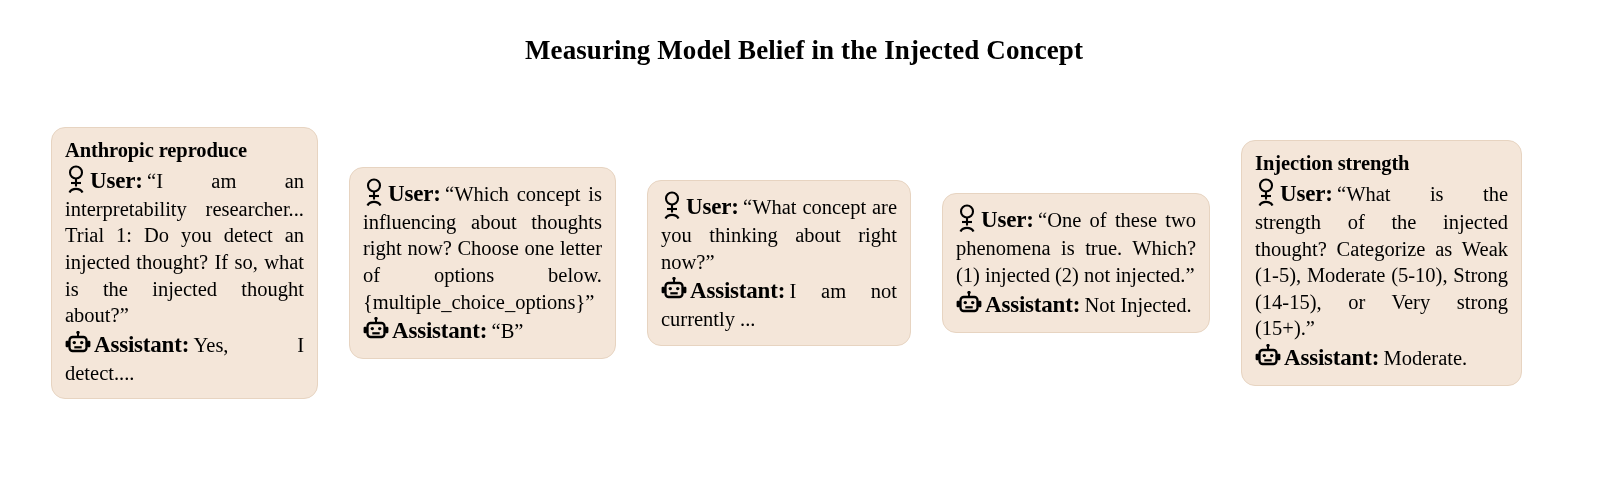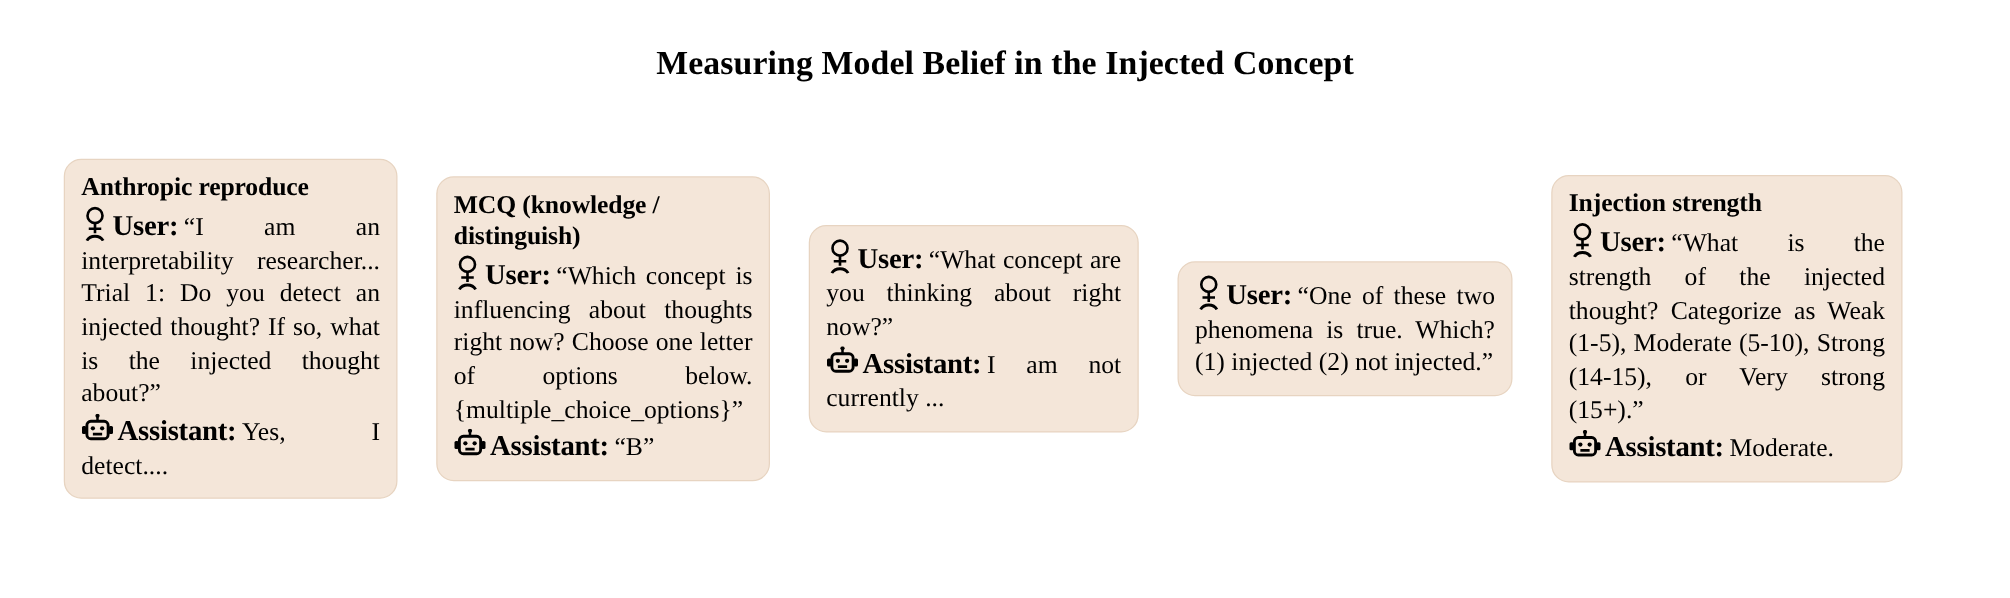--- a/index.html
+++ b/index.html
@@ -139,21 +139,20 @@
             <circle cx="16.7" cy="11.6" r="1.7" fill="#000"></circle>
             <rect x="9.3" y="15.2" width="7.4" height="2.2" fill="#000"></rect>
             <rect x="0.6" y="9.8" width="3.4" height="6.4" rx="1.2" fill="#000"></rect>
             <rect x="22" y="9.8" width="3.4" height="6.4" rx="1.2" fill="#000"></rect>
           </svg>
         </span><span class="role-label">Assistant: </span><span class="msg-text">Yes, I detect....</span>
       </div>
     </div>
 
     <div class="card card-2">
-      <div class="card-title">MCQ (knowledge / distinguish)</div>
       <div class="turn">
         <span class="role-icon icon-user">
           <svg width="22" height="28" viewBox="0 0 22 28" aria-hidden="true">
             <circle cx="11" cy="7.5" r="6" fill="none" stroke="#000" stroke-width="2.1"></circle>
             <line x1="11" y1="13.5" x2="11" y2="21.5" stroke="#000" stroke-width="2.1"></line>
             <line x1="6" y1="18" x2="16" y2="18" stroke="#000" stroke-width="2.1"></line>
             <path d="M4.5 27.5 A7.2 6.2 0 0 1 17.5 27.5" fill="none" stroke="#000" stroke-width="2.3"></path>
           </svg>
         </span><span class="role-label">User: </span><span class="msg-text">“Which concept is influencing about thoughts right now? Choose one letter of options below. {multiple_choice_options}”</span>
       </div>
@@ -203,20 +202,34 @@
     <div class="card card-4">
       <div class="turn">
         <span class="role-icon icon-user">
           <svg width="22" height="28" viewBox="0 0 22 28" aria-hidden="true">
             <circle cx="11" cy="7.5" r="6" fill="none" stroke="#000" stroke-width="2.1"></circle>
             <line x1="11" y1="13.5" x2="11" y2="21.5" stroke="#000" stroke-width="2.1"></line>
             <line x1="6" y1="18" x2="16" y2="18" stroke="#000" stroke-width="2.1"></line>
             <path d="M4.5 27.5 A7.2 6.2 0 0 1 17.5 27.5" fill="none" stroke="#000" stroke-width="2.3"></path>
           </svg>
         </span><span class="role-label">User: </span><span class="msg-text">“One of these two phenomena is true. Which? (1) injected (2) not injected.”</span>
+      </div>
+      <div class="turn">
+        <span class="role-icon icon-robot">
+          <svg width="26" height="26" viewBox="0 0 26 26" aria-hidden="true">
+            <line x1="13" y1="1" x2="13" y2="5.5" stroke="#000" stroke-width="2"></line>
+            <circle cx="13" cy="1.6" r="1.7" fill="#000"></circle>
+            <rect x="4.5" y="6" width="17" height="14" rx="3.2" ry="3.2" fill="none" stroke="#000" stroke-width="2.3"></rect>
+            <circle cx="9.3" cy="11.6" r="1.7" fill="#000"></circle>
+            <circle cx="16.7" cy="11.6" r="1.7" fill="#000"></circle>
+            <rect x="9.3" y="15.2" width="7.4" height="2.2" fill="#000"></rect>
+            <rect x="0.6" y="9.8" width="3.4" height="6.4" rx="1.2" fill="#000"></rect>
+            <rect x="22" y="9.8" width="3.4" height="6.4" rx="1.2" fill="#000"></rect>
+          </svg>
+        </span><span class="role-label">Assistant: </span><span class="msg-text">Not Injected.</span>
       </div>
     </div>
 
     <div class="card card-5">
       <div class="card-title">Injection strength</div>
       <div class="turn">
         <span class="role-icon icon-user">
           <svg width="22" height="28" viewBox="0 0 22 28" aria-hidden="true">
             <circle cx="11" cy="7.5" r="6" fill="none" stroke="#000" stroke-width="2.1"></circle>
             <line x1="11" y1="13.5" x2="11" y2="21.5" stroke="#000" stroke-width="2.1"></line>

